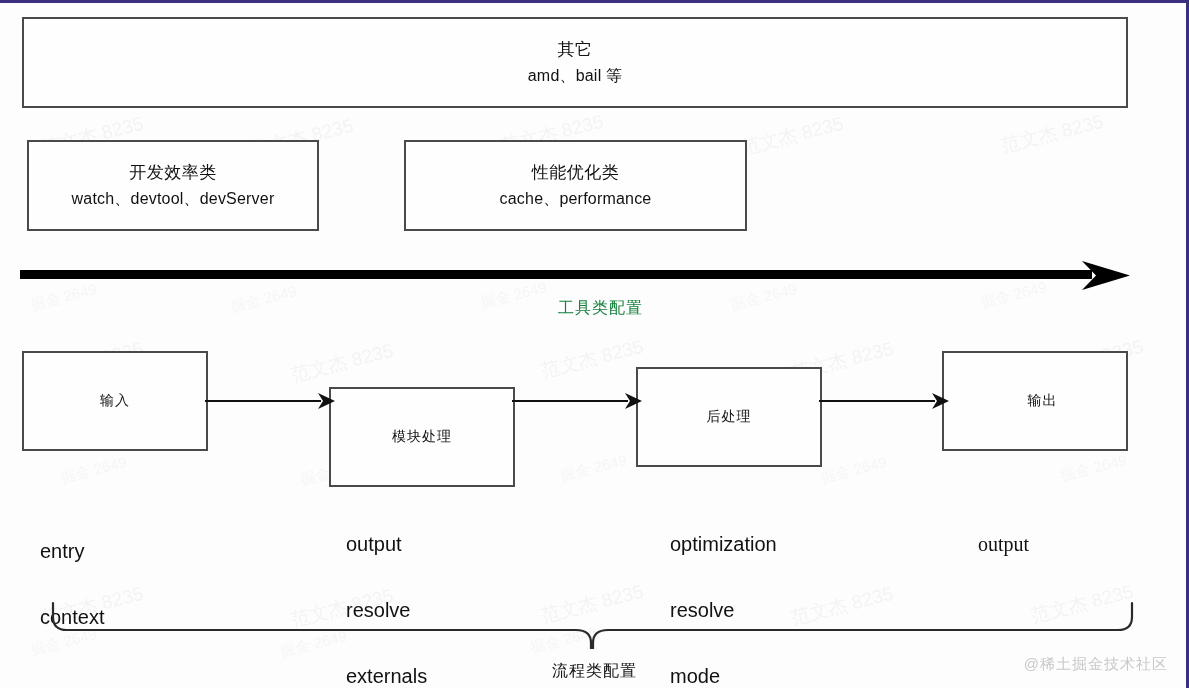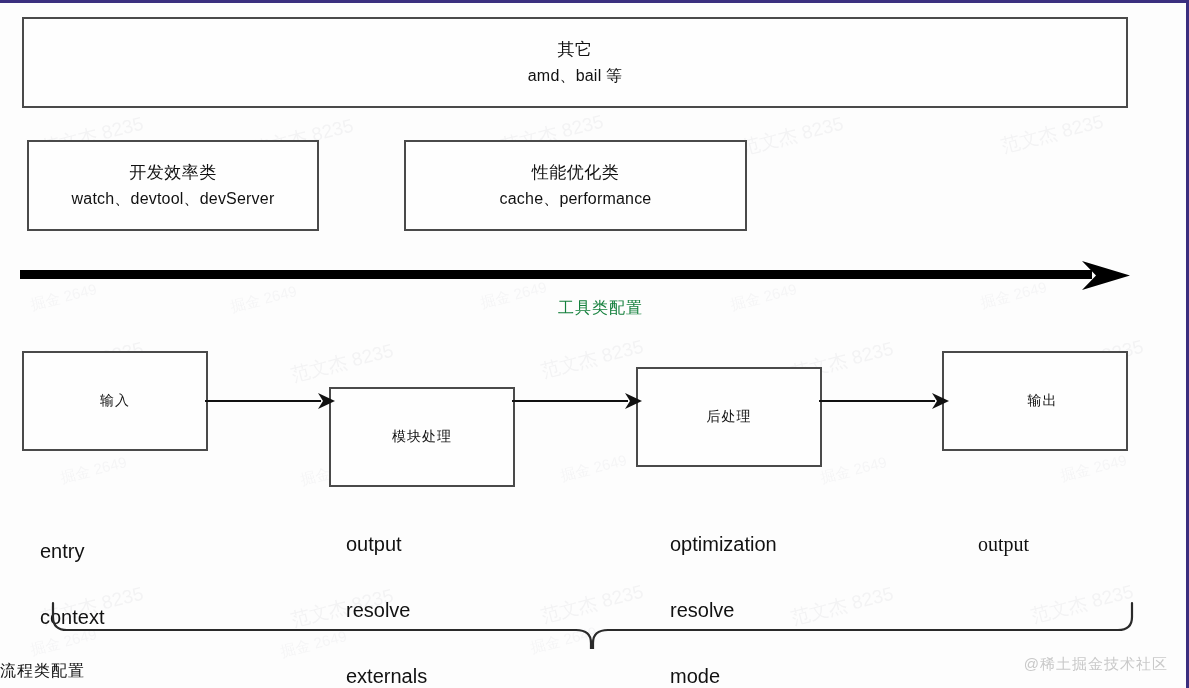--- a/index.html
+++ b/index.html
@@ -98,21 +98,21 @@
   .config-col .item { display: block; }
   #cfg-input  { left: 40px;  top: 493px; }
   #cfg-module { left: 346px; top: 486px; }
   #cfg-post   { left: 670px; top: 486px; }
   #cfg-output { left: 978px; top: 486px; font-family: Liberation Serif, serif; }
 
   
   #brace { left: 50px; top: 598px; width: 1085px; height: 50px; }
   #brace-label {
     left: 0; top: 658px; width: 1189px;
-    text-align: left;
+    text-align: center;
     font-size: 16px;
     color: #111;
     letter-spacing: 1px;
   }
 
   
   #watermark-credit {
     right: 18px; bottom: 14px;
     font-size: 15px;
     color: #c9c9c9;

